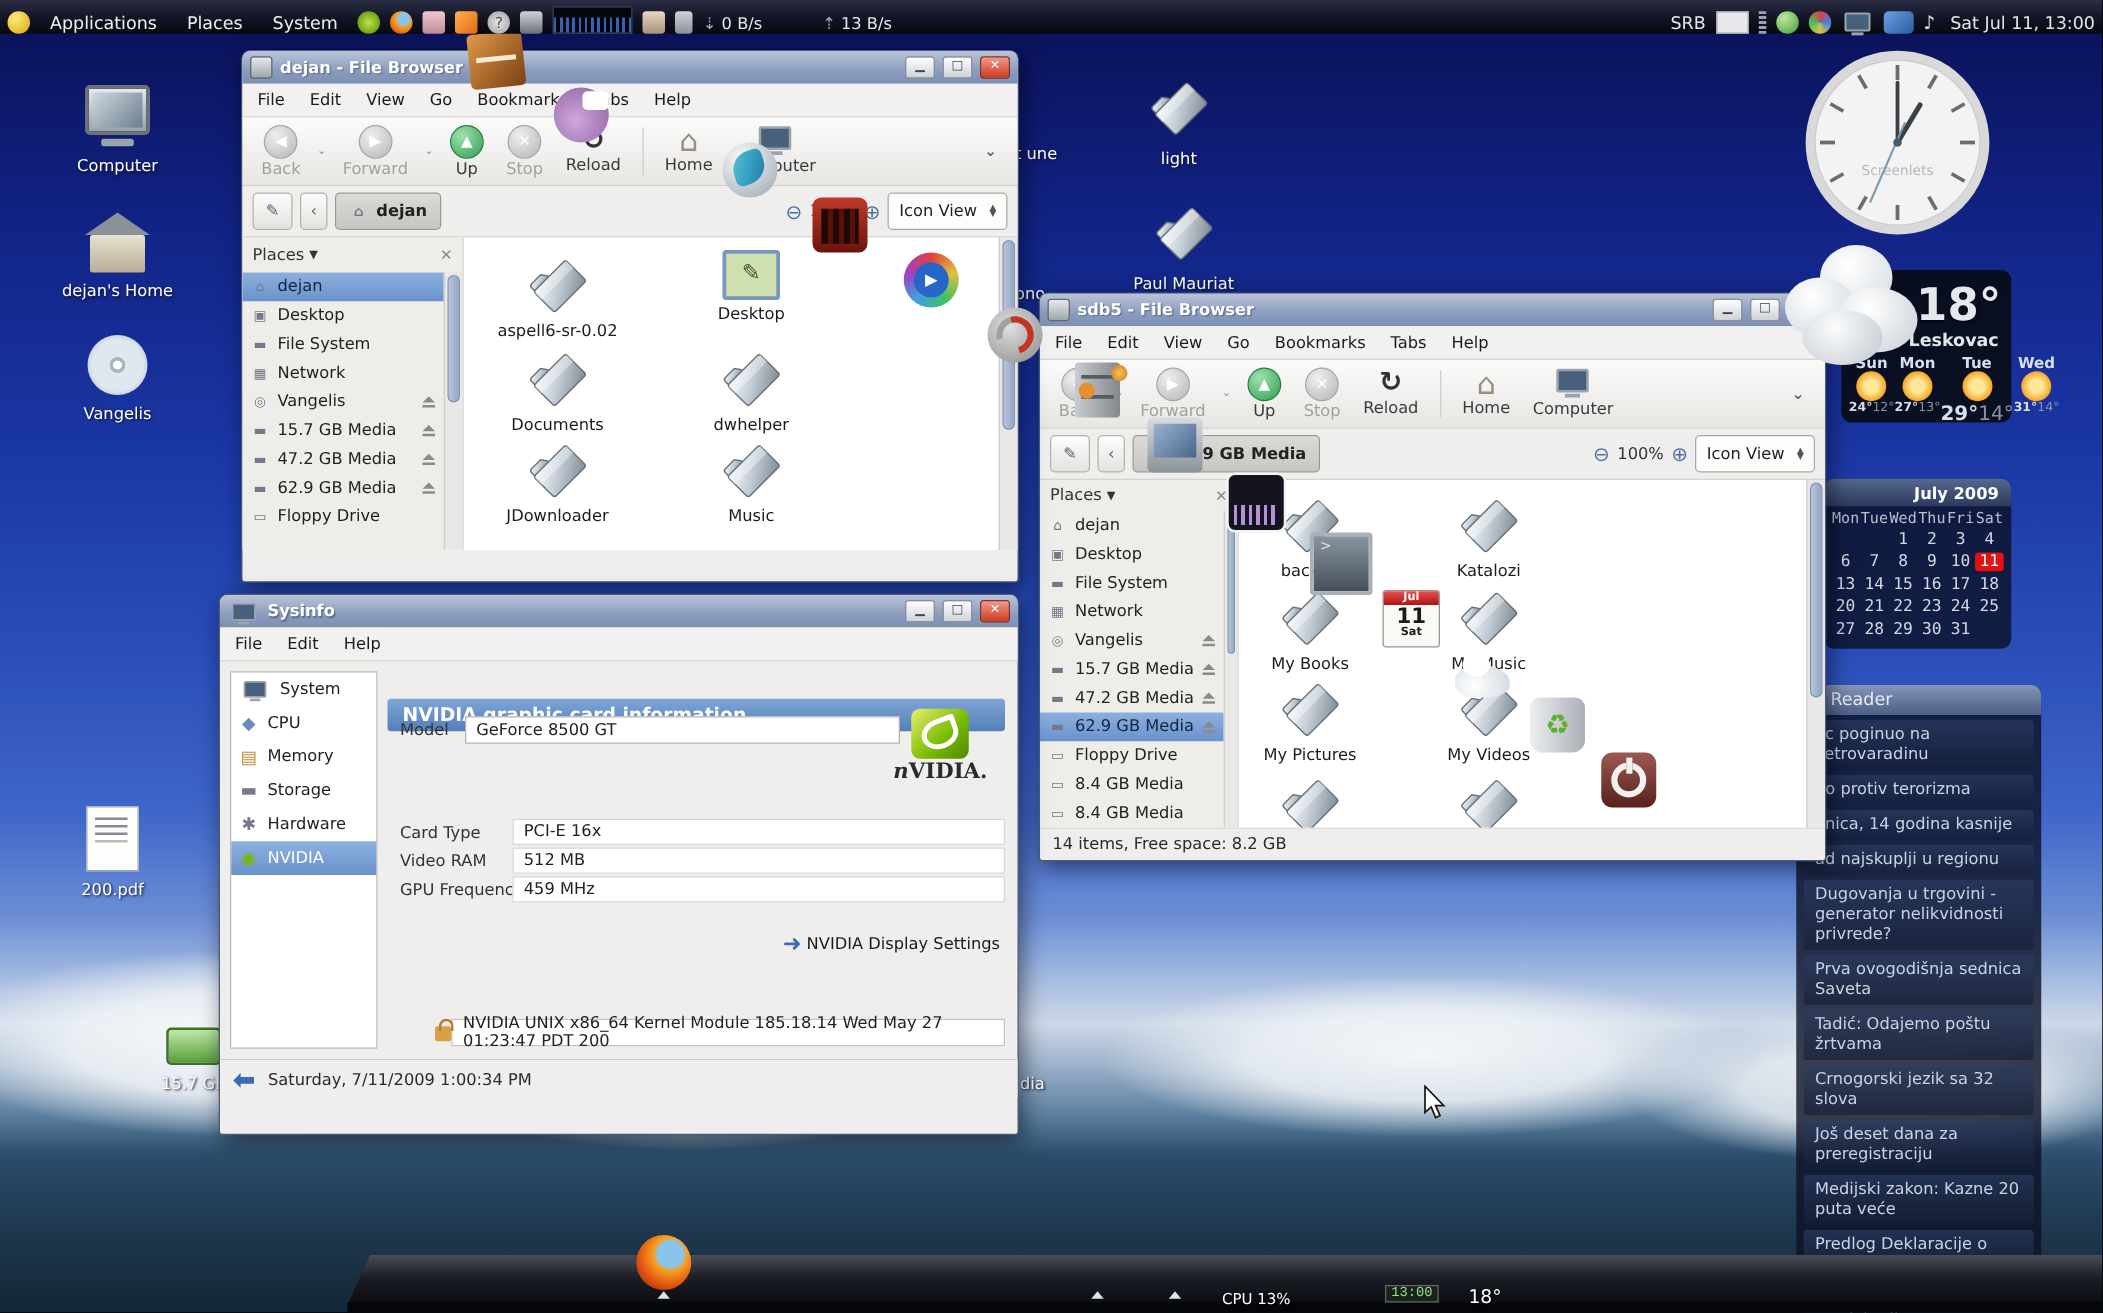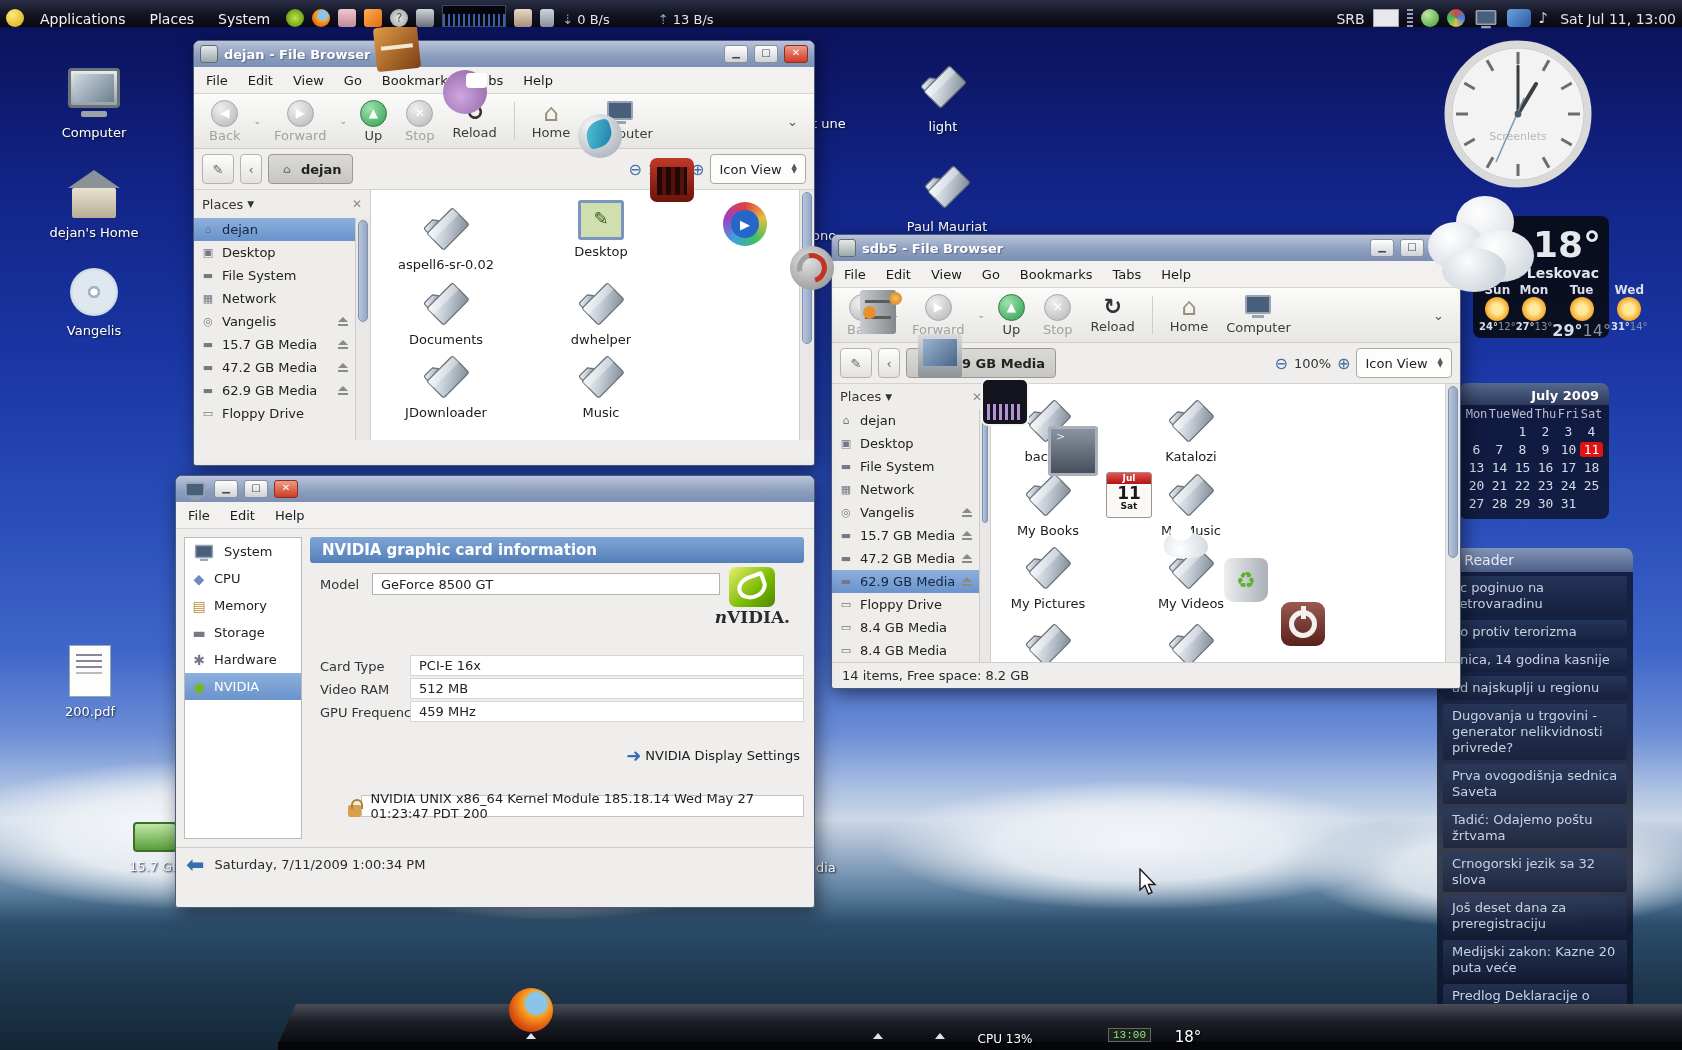--- a/index.html
+++ b/index.html
@@ -69,21 +69,21 @@
   .content{background:#fff;position:relative;overflow:hidden;flex:1;}
   .vscroll{width:14px;background:#e9e8e6;border-left:1px solid #cfcdc9;position:relative;}
   .thumb{position:absolute;left:2px;right:2px;border-radius:5px;background:linear-gradient(90deg,#b9c6da,#93a6c4);border:1px solid #7e92b2;}
   .file{position:absolute;width:130px;margin-left:-65px;text-align:center;color:#1c1c1c;}
   .statusbar{height:24px;background:#efeeec;border-top:1px solid #cfcdc9;display:flex;align-items:center;padding:0 10px;color:#2a2a2a;border-radius:0 0 3px 3px;}
   .dsk{display:inline-block;width:40px;height:34px;background:#cfe0ae;border:3px solid #7a96c0;border-radius:3px;font-size:18px;line-height:32px;color:#3a5a20;}
   
   .si-side{width:116px;background:#fff;border:1px solid #bdbbb7;margin:8px;display:flex;flex-direction:column;}
   .si-item{height:27px;display:flex;align-items:center;gap:7px;padding:0 6px;color:#222;}
   .si-item.sel{background:linear-gradient(#8cb0de,#6a93cc);color:#fff;}
-  .si-head{background:linear-gradient(#7fa5d6,#537fb9);border-radius:3px;color:#fff;font-weight:bold;font-size:15px;display:flex;align-items:center;padding:0 12px;height:26px;}
+  .si-head{background:linear-gradient(#7fa5d6,#537fb9);border-radius:3px;color:#fff;font-weight:bold;font-size:15px;display:flex;align-items:center;padding:0 12px;height:26px;margin-top:22px;}
   .si-label{color:#333;}
   .si-field{background:#fff;border:1px solid #d8d6d2;color:#222;display:flex;align-items:center;padding:0 8px;position:absolute;}
   .nv-eye{width:46px;height:40px;border-radius:7px;background:linear-gradient(135deg,#e6f06a,#76b900 60%,#4e8700);position:relative;}
   .nv-eye::after{content:"";position:absolute;inset:8px;border:4px solid #fff;border-radius:50% 10% 50% 50%;transform:rotate(-20deg);}
   .nv-word{font-family:"DejaVu Serif","Liberation Serif",serif;font-weight:bold;color:#2b2b2b;font-size:17px;}
   .nv-word i{font-style:italic;}
   .lockic{width:16px;height:12px;background:#d8a048;border-radius:2px;position:relative;margin-top:6px;}
   .lockic::before{content:"";position:absolute;left:3px;top:-6px;width:8px;height:8px;border:2px solid #b0802a;border-bottom:none;border-radius:6px 6px 0 0;}
   .bluearrow{color:#3a6cb4;font-size:18px;font-weight:bold;}
   
@@ -663,20 +663,21 @@
       </div>
       <div class="vscroll">
           <div class="thumb" style="top:2px;height:150px"></div>
         </div>
     </div>
   </div>
 
   <div class="win" style="left:175px;top:475px;width:638px;height:431px;z-index:7">
     <div class="tbar">
       <span class="pcmini" style="transform:scale(.75)"></span>
+      <span class="ttext">Sysinfo</span>
       <span class="wbtn">▁</span>
       <span class="wbtn">□</span>
       <span class="wbtn close">✕</span>
     </div>
     <div class="menubar">
       <span>File</span>
       <span>Edit</span>
       <span>Help</span>
     </div>
     <div style="display:flex;height:318px">
@@ -725,21 +726,21 @@
             <span>512 MB</span>
           </div>
         <span class="si-label" style="position:absolute;left:10px;top:168px">GPU Frequency</span>
         <div class="si-field" style="left:100px;top:164px;right:0;height:19px">
             <span>459 MHz</span>
           </div>
         <div style="position:absolute;right:4px;top:208px;display:flex;align-items:center;gap:4px">
           <span class="bluearrow">➜</span>
           <span style="color:#1a1a1a">NVIDIA Display Settings</span>
         </div>
-        <div style="position:absolute;left:38px;bottom:22px;display:flex;align-items:flex-end">
+        <div style="position:absolute;left:38px;bottom:2px;display:flex;align-items:flex-start">
           <span class="lockic"></span>
           <div class="si-field" style="position:static;height:20px;border-color:#c5c3bf">
               <span>NVIDIA UNIX x86_64 Kernel Module  185.18.14  Wed May 27 01:23:47 PDT 200</span>
             </div>
         </div>
       </div>
     </div>
     <div class="statusbar" style="height:32px">
       <span class="bluearrow" style="font-size:22px;margin-right:10px">⬅</span>
       <span>Saturday, 7/11/2009 1:00:34 PM</span>

